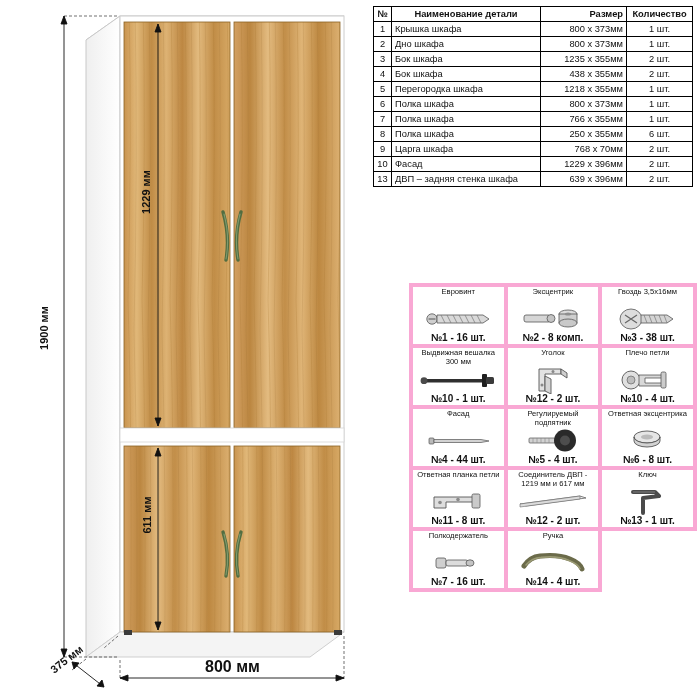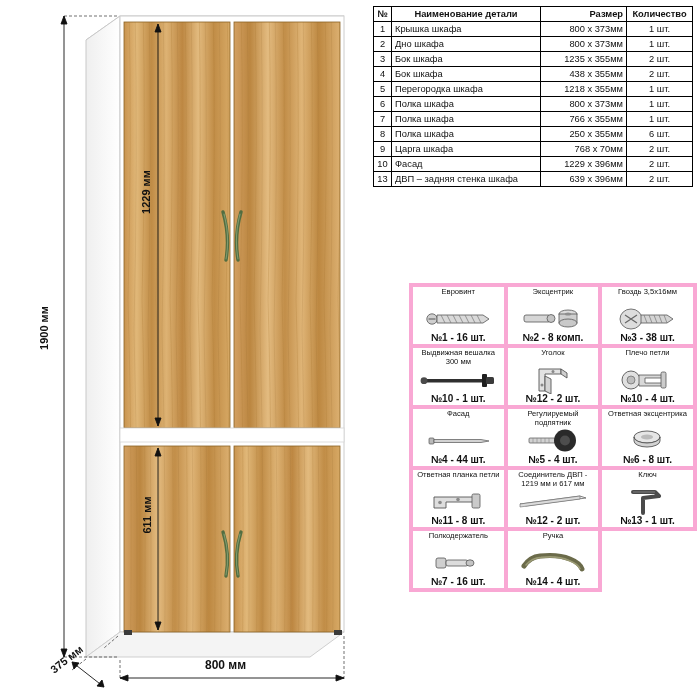--- a/index.html
+++ b/index.html
@@ -170,21 +170,21 @@
       <line x1="118" y1="636" x2="104" y2="648" stroke-dasharray="3,2" stroke-width="0.6"></line>
     </g>
   </svg>
 
   <div class="dim-label-vert" style="left: 22px; top: 322px;">1900 мм</div>
 
   <div class="dim-label-vert" style="left: 124px; top: 186px;">1229 мм</div>
 
   <div class="dim-label-vert" style="left: 128px; top: 509px;">611 мм</div>
 
-  <div class="dim-label-h" style="left: 205px; top: 658px; font-size: 12px;">800 мм</div>
+  <div class="dim-label-h" style="left: 205px; top: 658px; font-size: 16px;">800 мм</div>
 
   <div class="dim-label-h" style="left: 48px; top: 666px; transform: rotate(-38deg); transform-origin: 0 0;">375 мм</div>
 </div>
 
 <table id="parts">
   <thead>
     <tr>
       <th class="num">№</th>
       <th class="name">Наименование детали</th>
       <th class="size">Размер</th>

